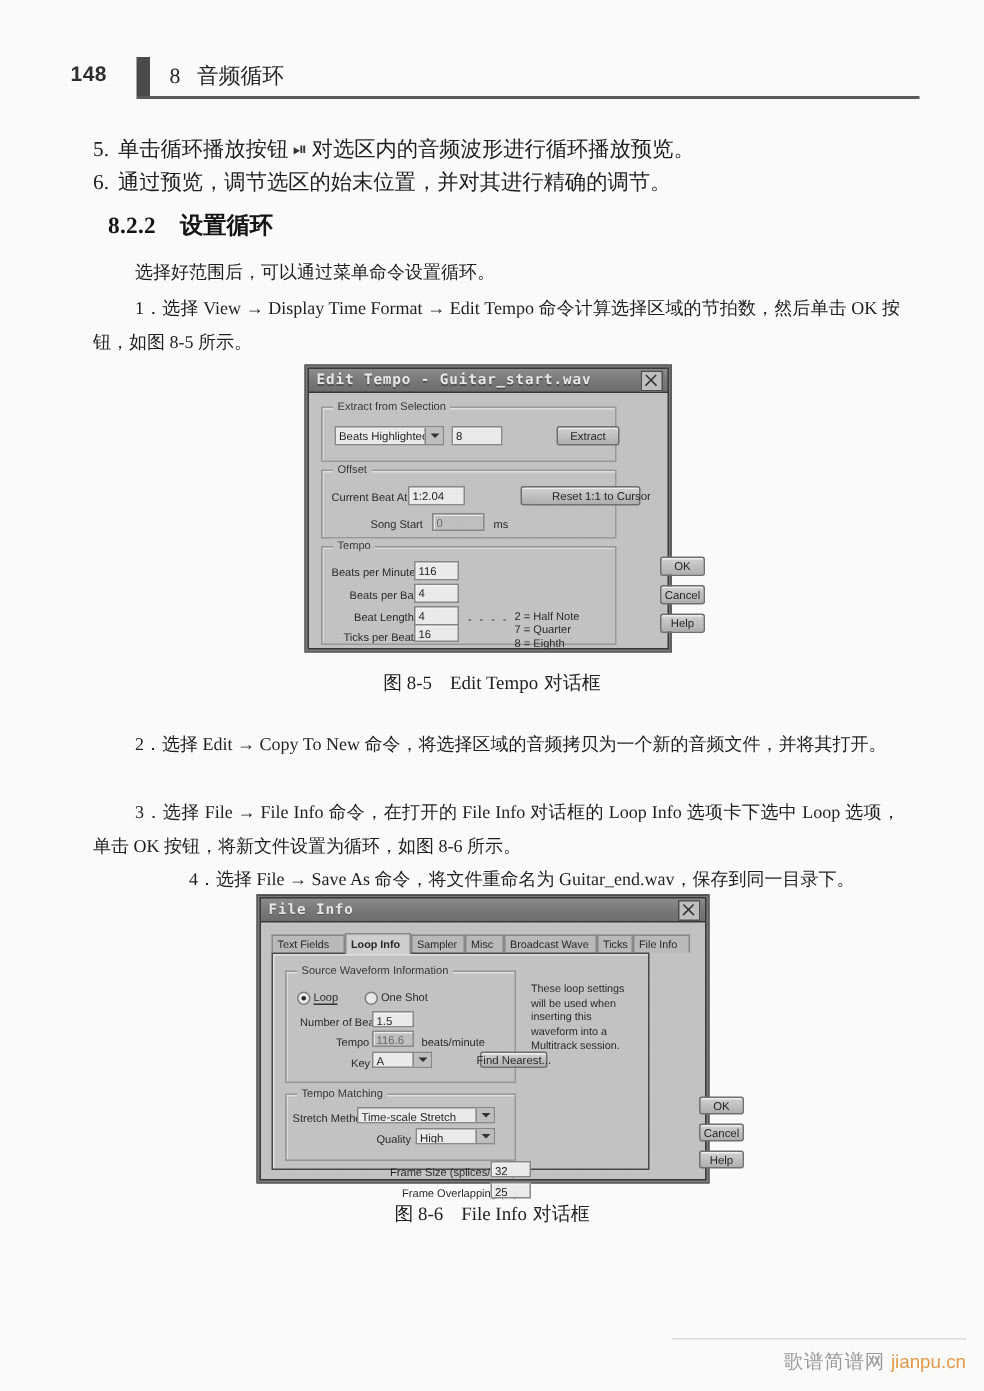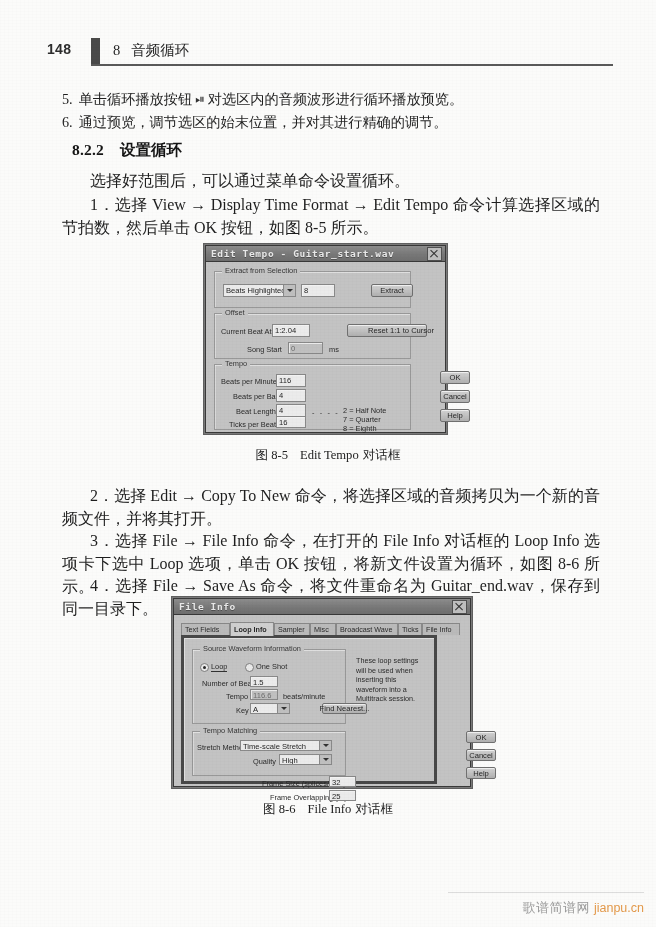--- a/index.html
+++ b/index.html
@@ -108,21 +108,21 @@
     font-size: 15.5px;
     color: #151515;
     white-space: nowrap;
   }
   .sec-head .sec-num { margin-right: 16px; letter-spacing: 0.2px; }
 
   .para {
     position: absolute;
     left: 62px;
     width: 538px;
-    font-size: 16px;
+    font-size: 12px;
     line-height: 22.8px;
     text-align: justify;
     color: #1f1f1f;
   }
   .indent { text-indent: 28px; }
 
   
   .caption {
     position: absolute;
     width: 656px;
@@ -331,21 +331,21 @@
   .tab.active {
     top: 0px;
     height: 14px;
     background: #d6d6d6;
     font-weight: bold;
     z-index: 3;
   }
   .tabpage {
     position: absolute;
     background: #c9c9c9;
-    border: 3px solid #a21caf;
+    border: 1px solid #a21caf;
     box-shadow: 1px 1px 0 rgba(255,255,255,0.6) inset;
   }
 
   .dashed-note {
     position: absolute;
     font-size: 7.4px;
     color: #2a2a2a;
     letter-spacing: 1.6px;
     white-space: nowrap;
   }
@@ -465,21 +465,21 @@
       <div class="btn" style="left:205px; top:147px; width:30px; height:13px;">Help</div>
     </div>
   </div>
 
   <div class="caption" style="top:447px;">
     <span class="cnum">图 8-5</span><span class="ctitle">Edit Tempo</span><span>对话框</span>
   </div>
 
   <div class="para indent" style="top:485px;">2．选择 Edit → Copy To New 命令，将选择区域的音频拷贝为一个新的音频文件，并将其打开。</div>
   <div class="para indent" style="top:530px;">3．选择 File → File Info 命令，在打开的 File Info 对话框的 Loop Info 选项卡下选中 Loop 选项，单击 OK 按钮，将新文件设置为循环，如图 8-6 所示。</div>
-  <div class="para indent" style="top:575px;">4．选择 File → Save As 命令，将文件重命名为 Guitar_end.wav，保存到同一目录下。</div>
+  <div class="para indent" style="top:575px;margin-left:36px;">4．选择 File → Save As 命令，将文件重命名为 Guitar_end.wav，保存到同一目录下。</div>
 
   <div class="dlg" id="fileInfo" style="left:171px; top:596px; width:300px; height:191px;">
     <div class="titlebar">
       <span class="ttl">File Info</span>
       <span class="spacer"></span>
       <span class="closebtn"></span>
     </div>
 
     <div class="client">
 

